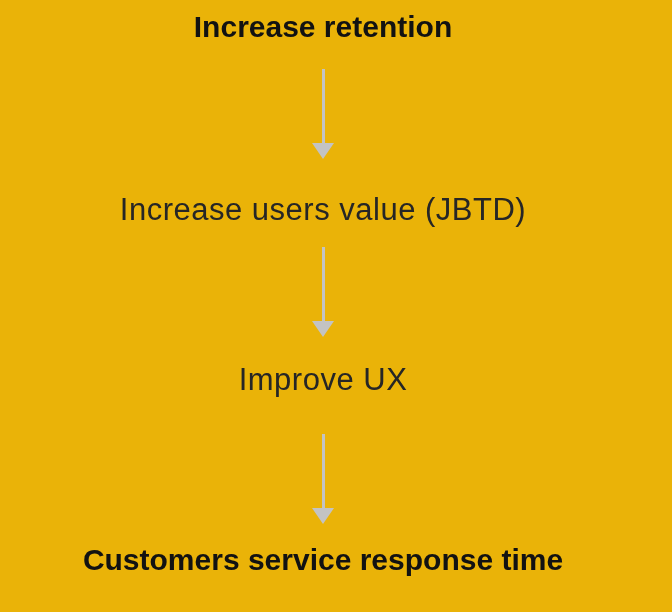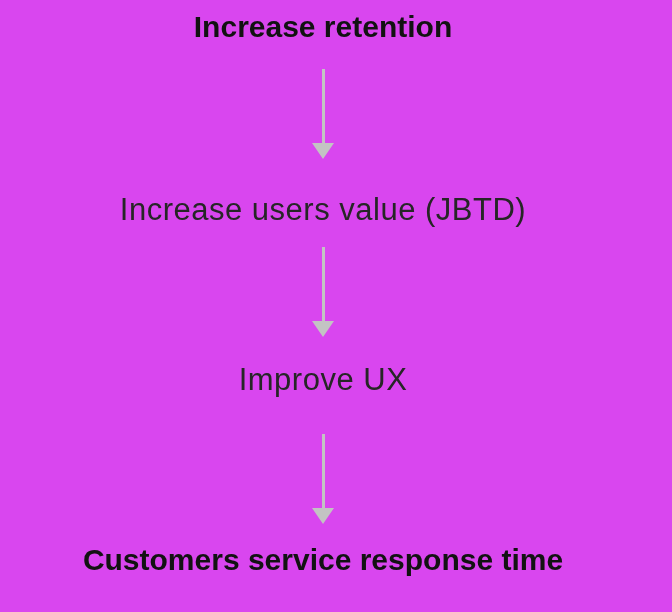--- a/index.html
+++ b/index.html
@@ -4,21 +4,21 @@
 <style>
   html, body {
     margin: 0;
     padding: 0;
     background: #ffffff;
   }
   .canvas {
     position: relative;
     width: 672px;
     height: 612px;
-    background: #d946ef;
+    background: #eab308;
     overflow: hidden;
     font-family: "Liberation Sans", "DejaVu Sans", sans-serif;
   }
   
   .flow {
     position: absolute;
     top: 0;
     left: -13px;
     width: 672px;
     height: 612px;

